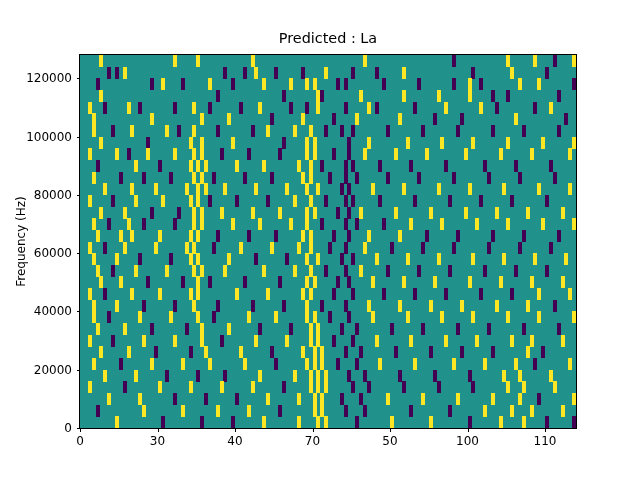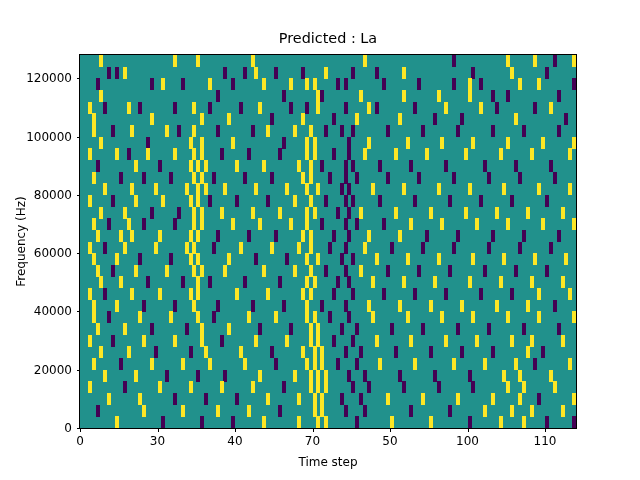--- a/index.html
+++ b/index.html
@@ -741,17 +741,16 @@
       <div class="ytick-mark" style="top: 253.156px;"></div>
       <div class="ytick-label" style="top: 253.156px;">60000</div>
       <div class="ytick-mark" style="top: 194.875px;"></div>
       <div class="ytick-label" style="top: 194.875px;">80000</div>
       <div class="ytick-mark" style="top: 136.594px;"></div>
       <div class="ytick-label" style="top: 136.594px;">100000</div>
       <div class="ytick-mark" style="top: 78.3125px;"></div>
       <div class="ytick-label" style="top: 78.3125px;">120000</div>
     </div>
 
-  <div id="xlabel">Time step</div>
 
   <div id="ylabel">Frequency (Hz)</div>
 
 </div>
 
 </body></html>

